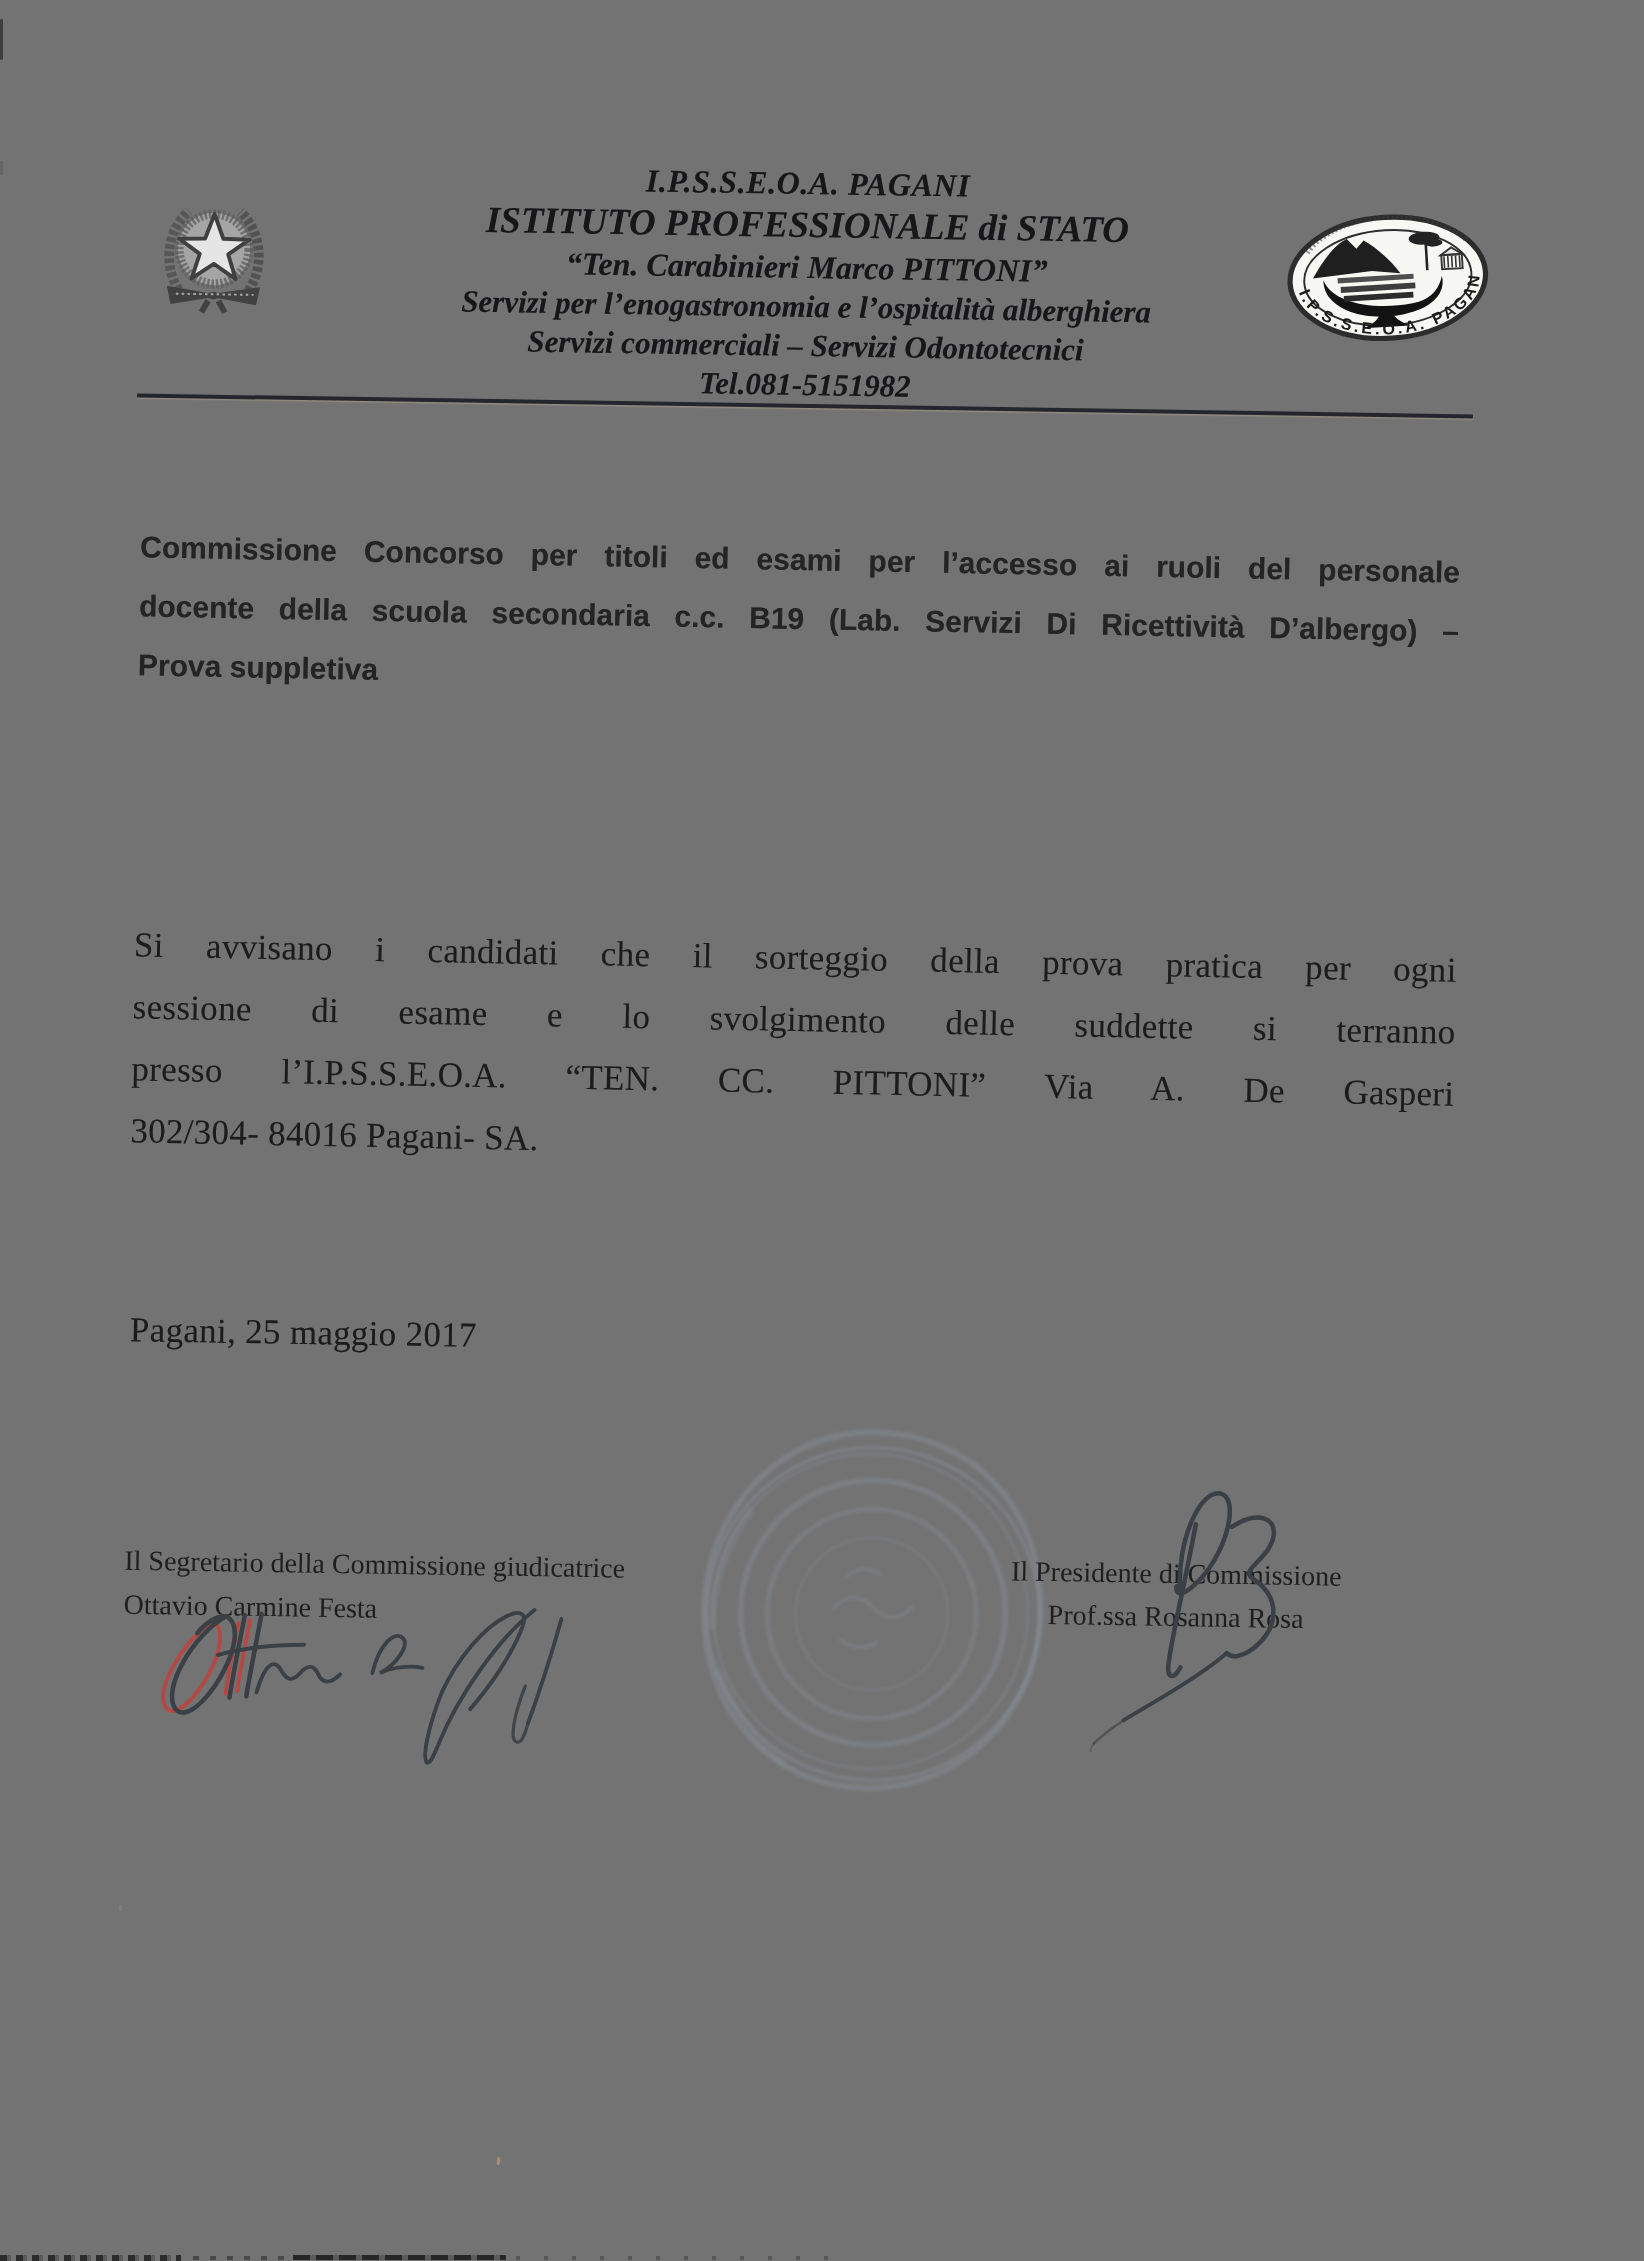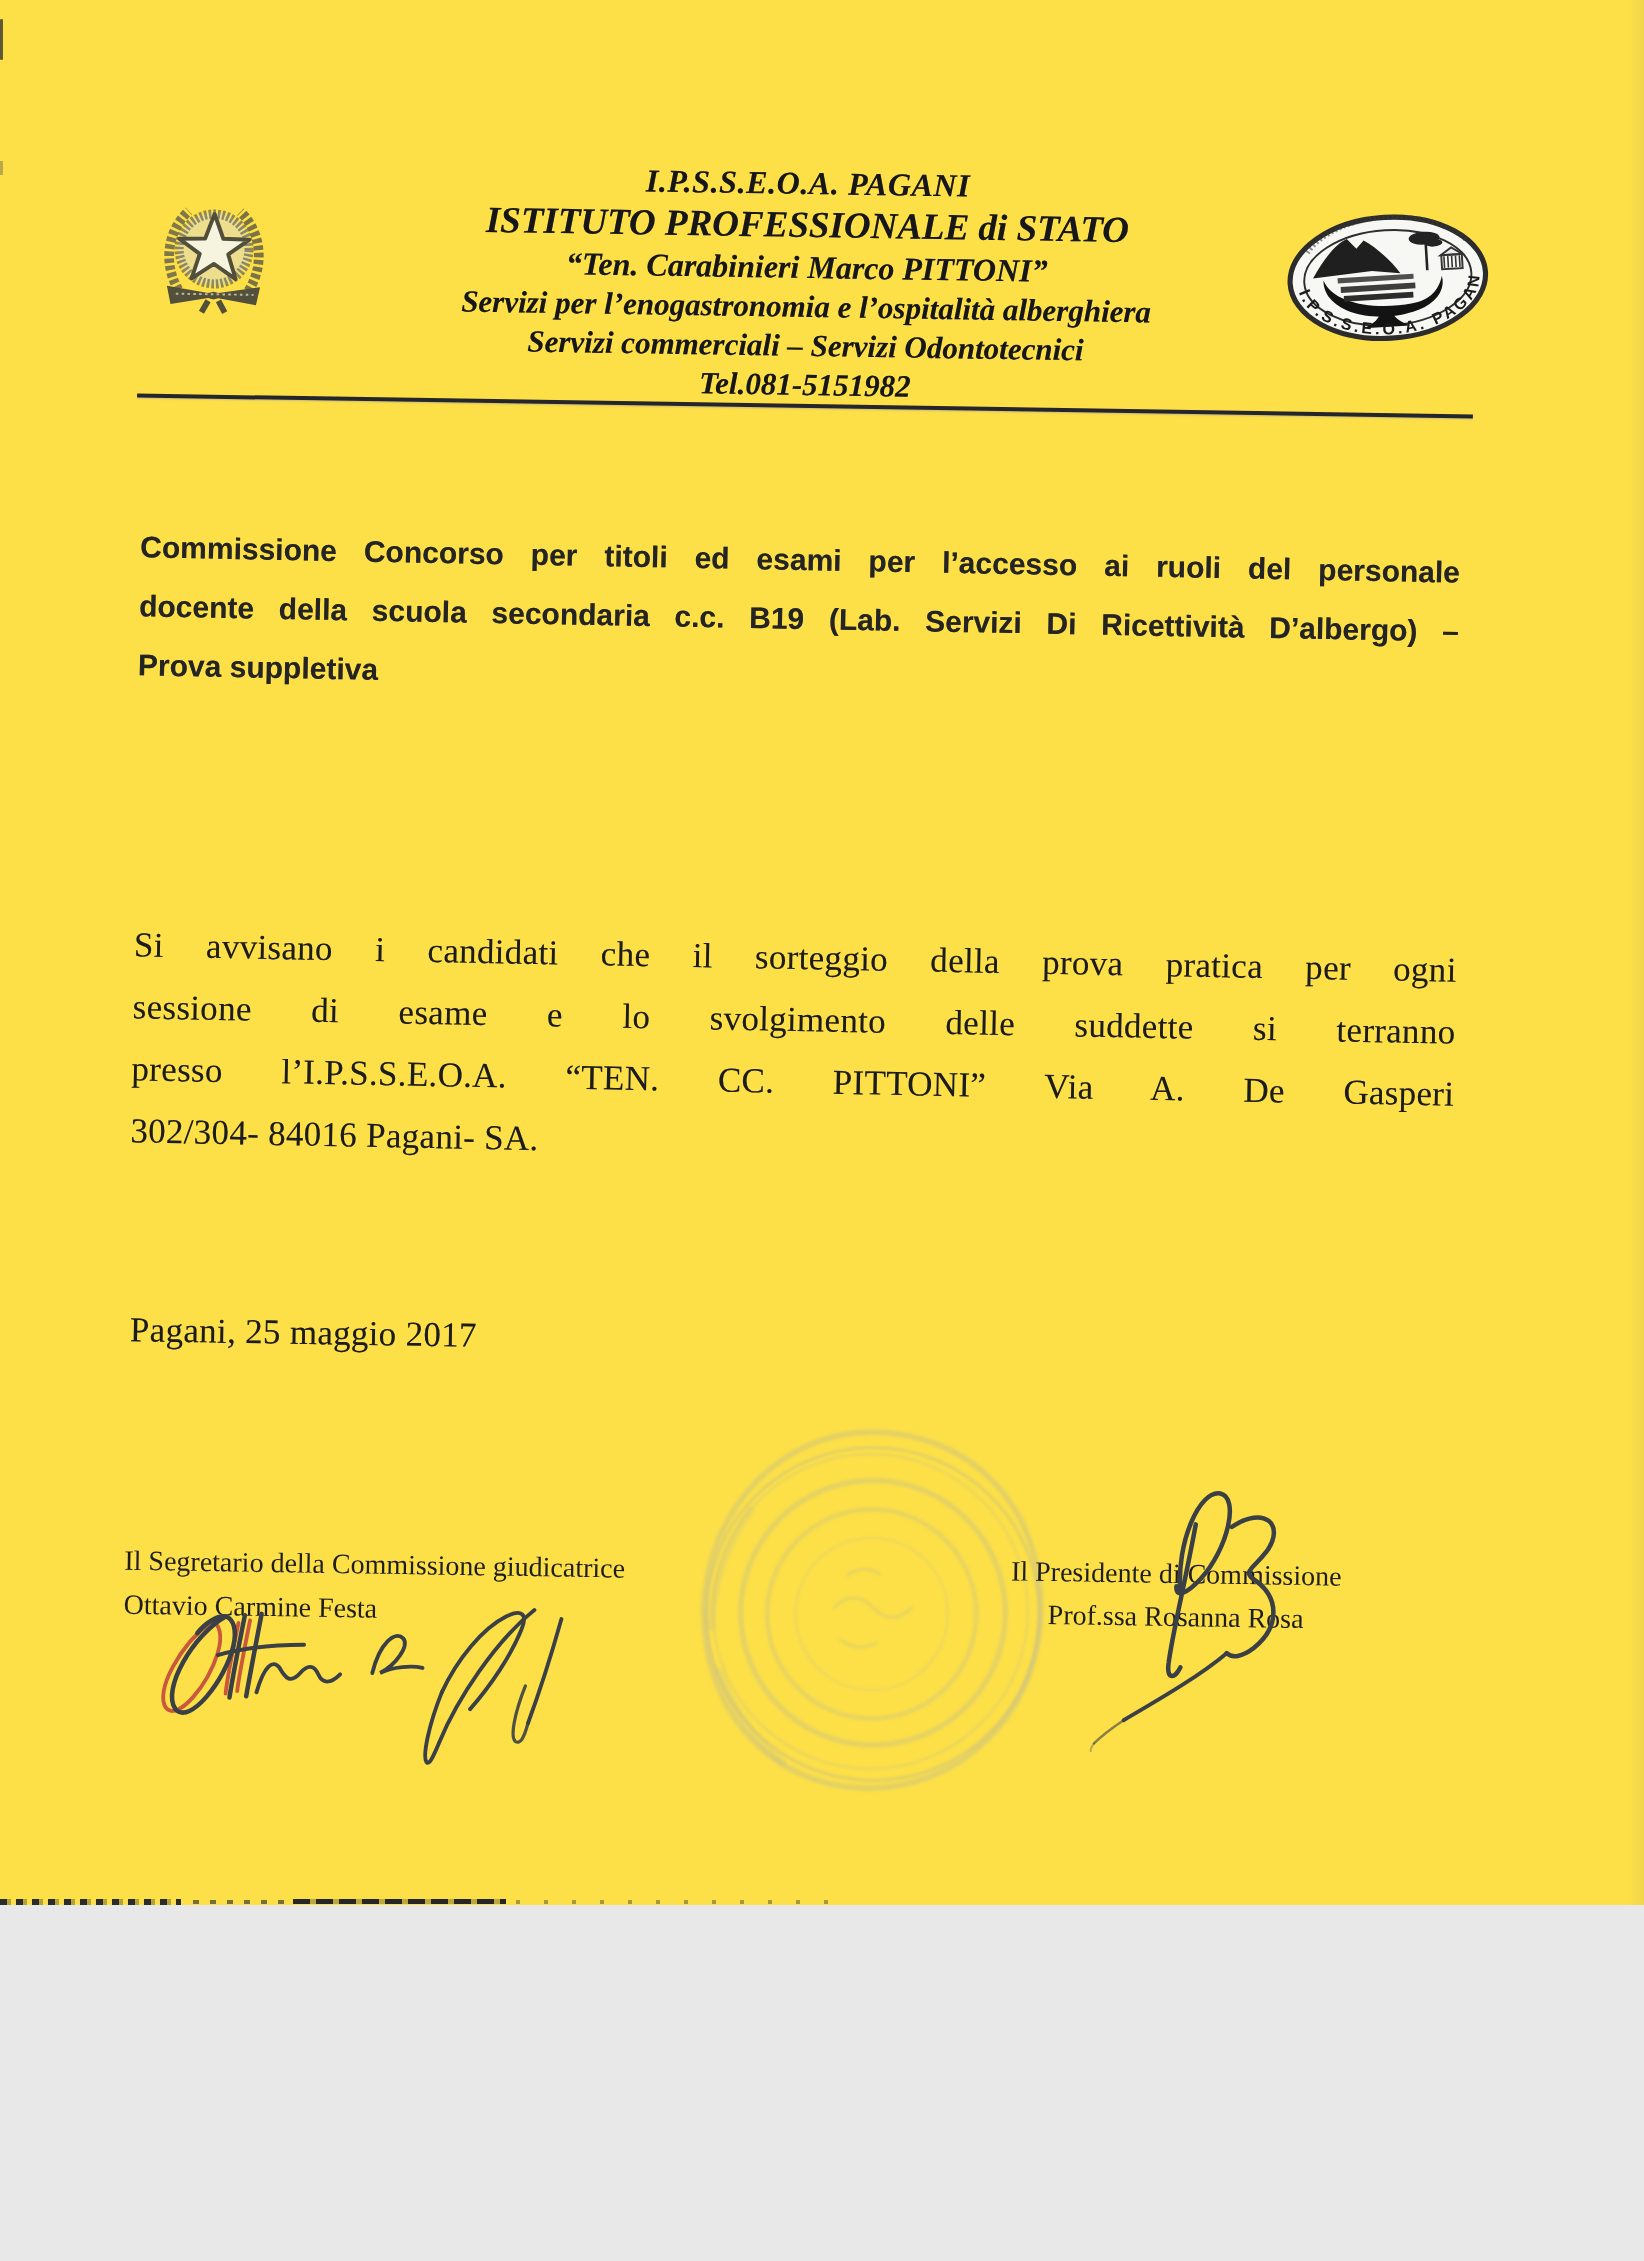--- a/index.html
+++ b/index.html
@@ -1,19 +1,19 @@
 <!DOCTYPE html>
 <html style="font-size:10.3px"><head>
 <meta charset="utf-8">
 <style>
   html,body{margin:0;padding:0;background:#e8e8e8;}
   .page{
     position:relative;
-    width:1645px;height:1905px;
-    background:#fde047;
+    width:1645px;height:2261px;
+    background:#737373;
     overflow:hidden;
     font-family:"Liberation Serif","DejaVu Serif",serif;
     color:#1f1f1f;
   }
   
   .letterhead{
     position:absolute;left:226px;top:163px;width:1161px;
     text-align:center;
     transform:rotate(0.9deg);
     font-style:italic;font-weight:bold;

